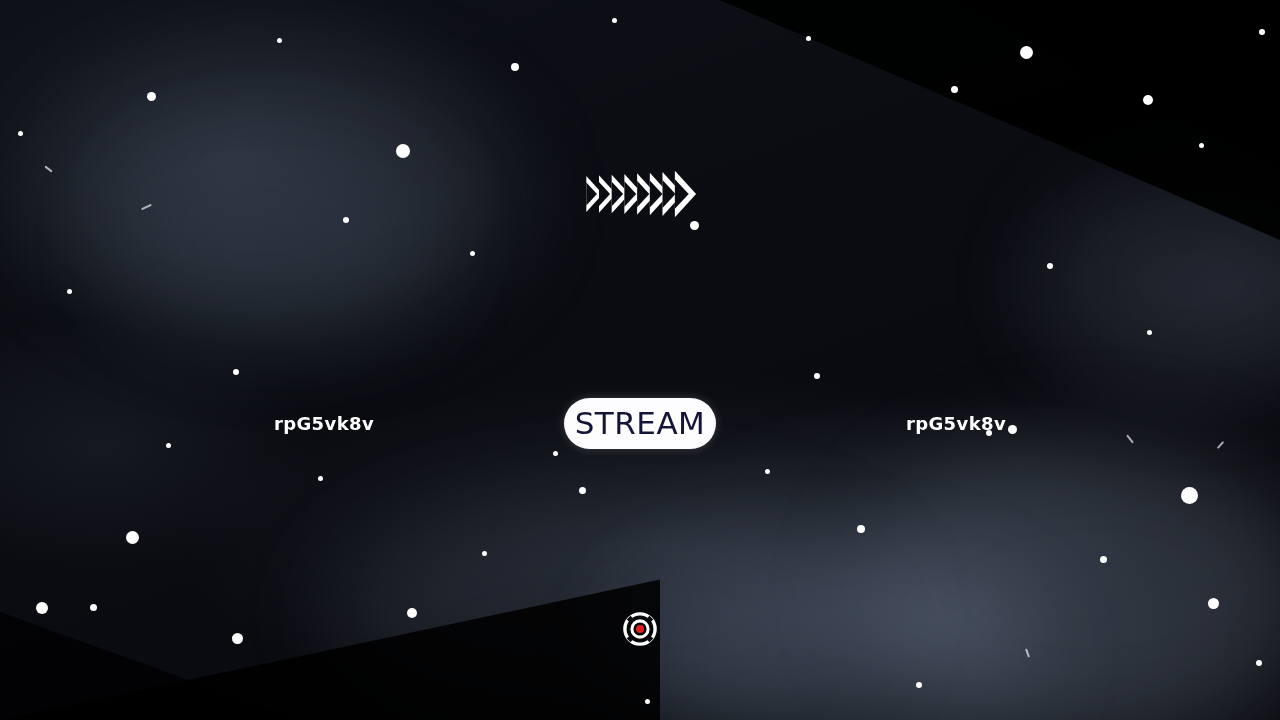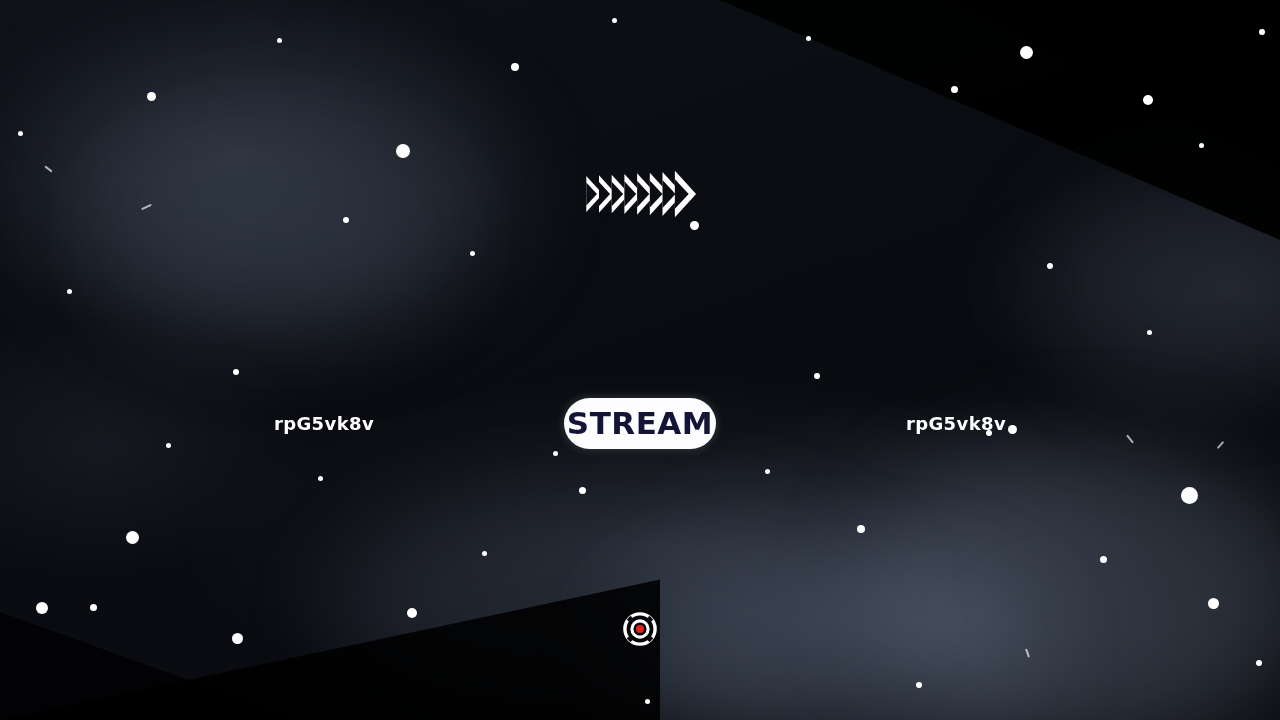--- a/index.html
+++ b/index.html
@@ -189,21 +189,21 @@
     border-radius:26px;
     display:flex;
     align-items:center;
     justify-content:center;
     box-shadow:0 0 10px rgba(255,255,255,0.18);
     flex:0 0 auto;
   }
   .badge-text {
     color:#141536;
     font-family:"DejaVu Sans", sans-serif;
-    font-weight:bold;
+    font-weight:normal;
     font-size:31px;
     letter-spacing:0.5px;
     line-height:1;
   }
   .mid-spacer { width:78px; flex:0 0 auto; }
 
   
   .rec-icon {
     position:absolute;
     left:50%; top:611px;

